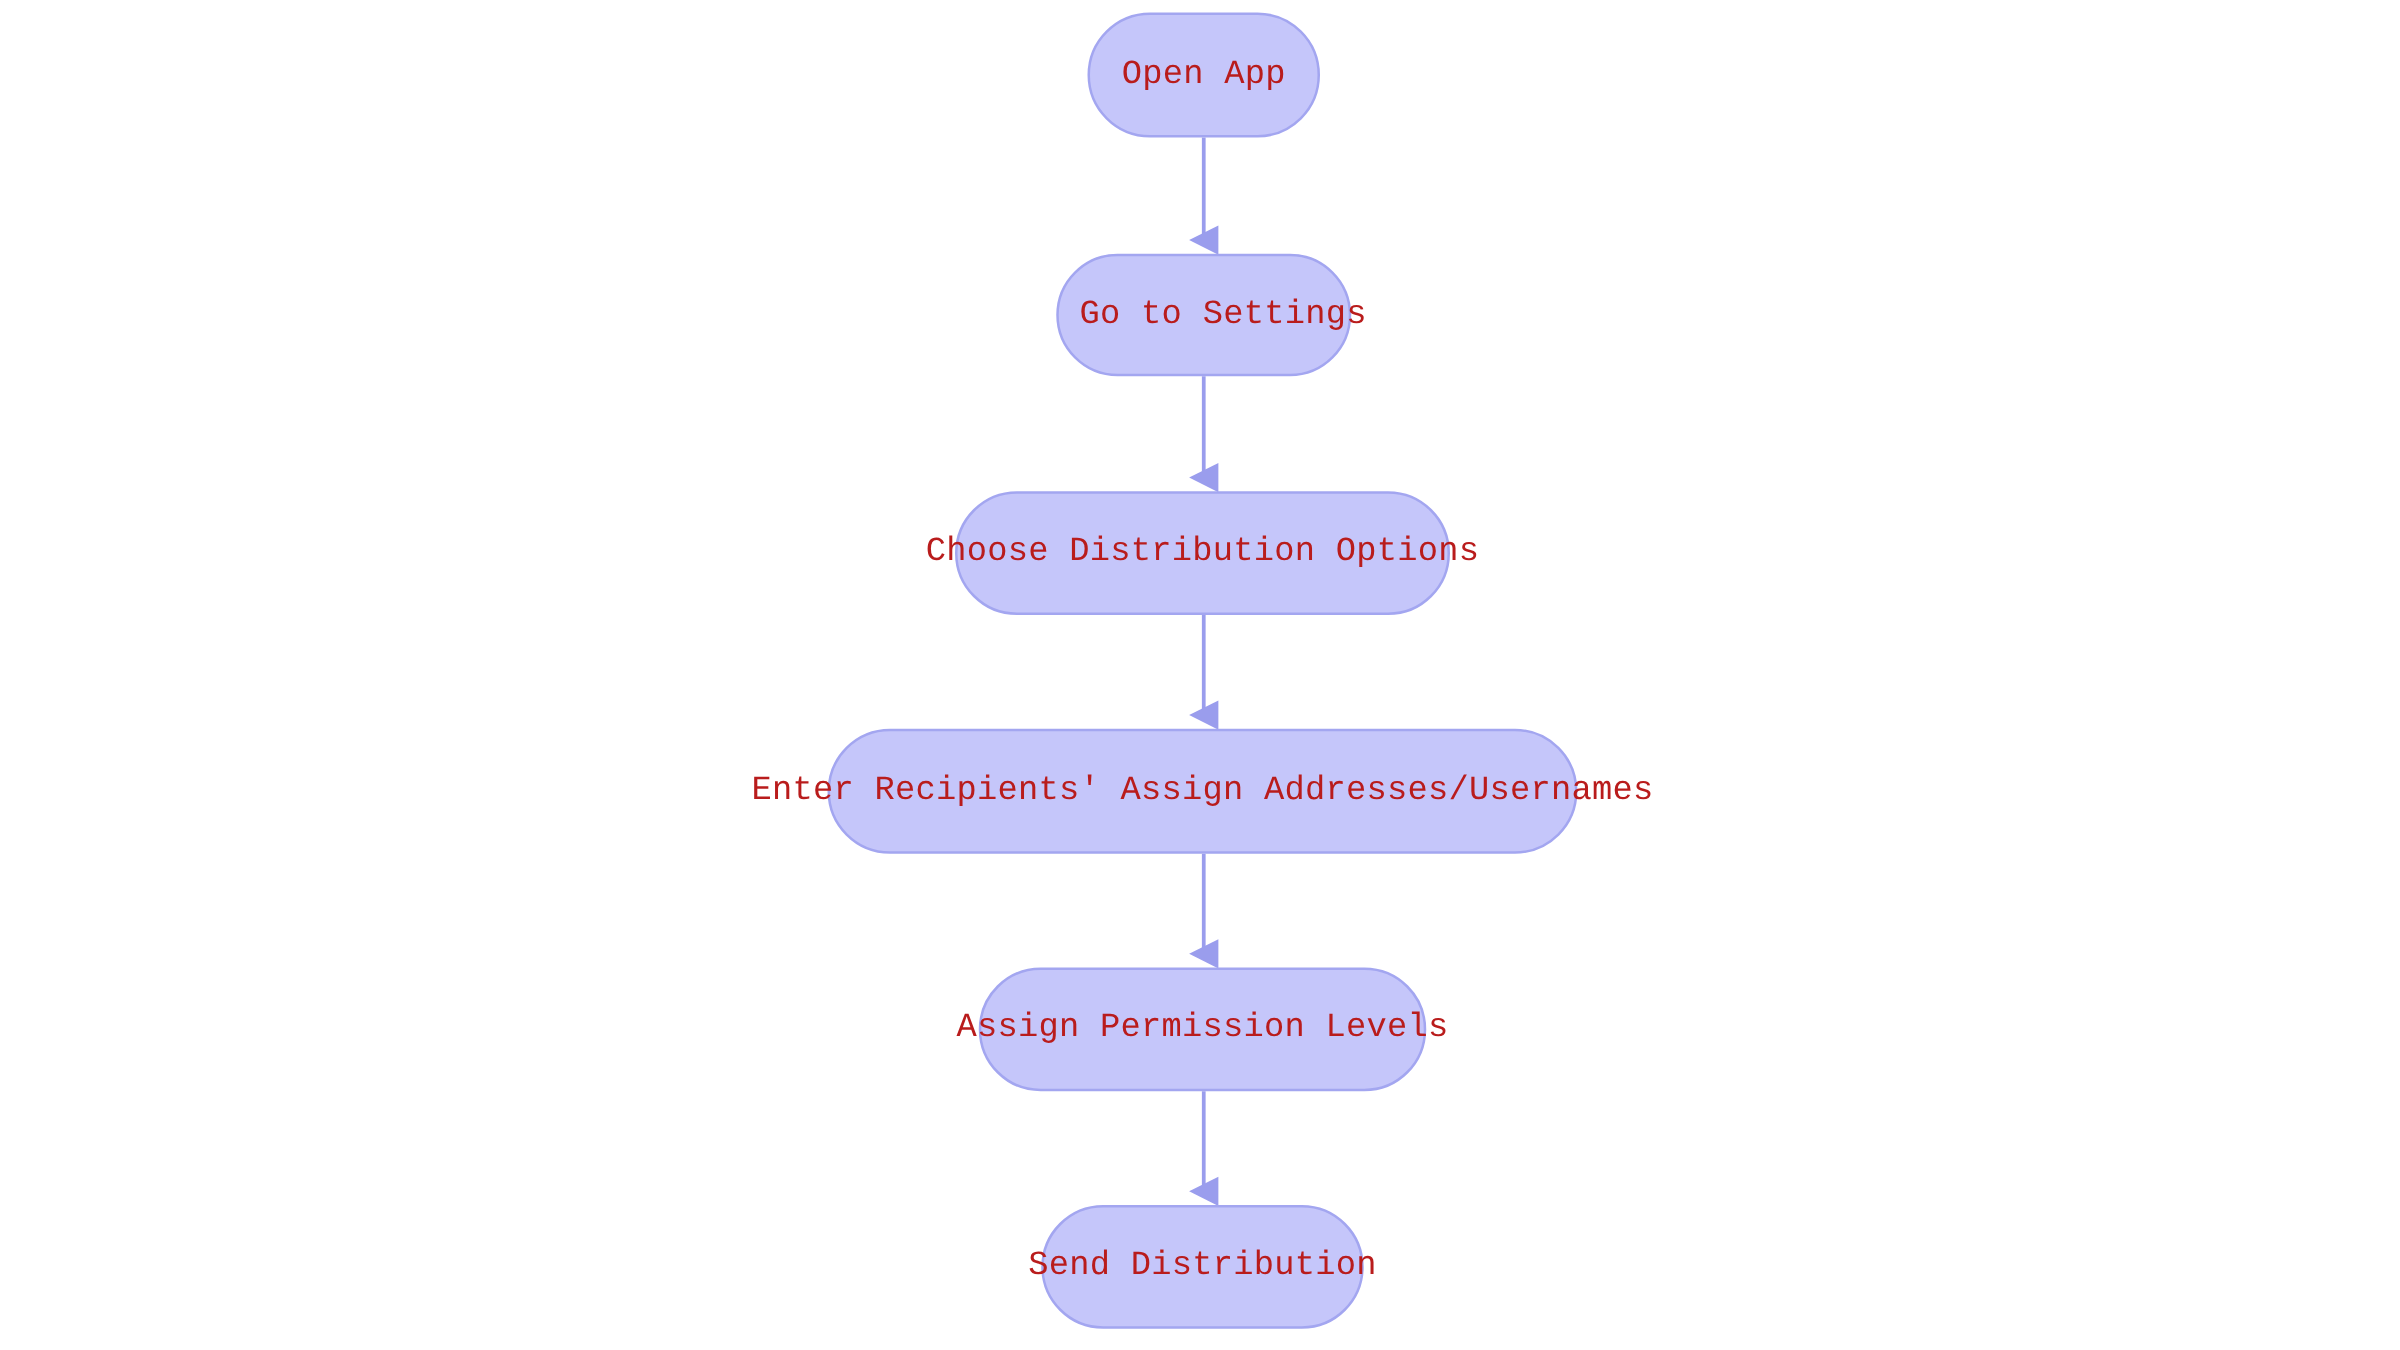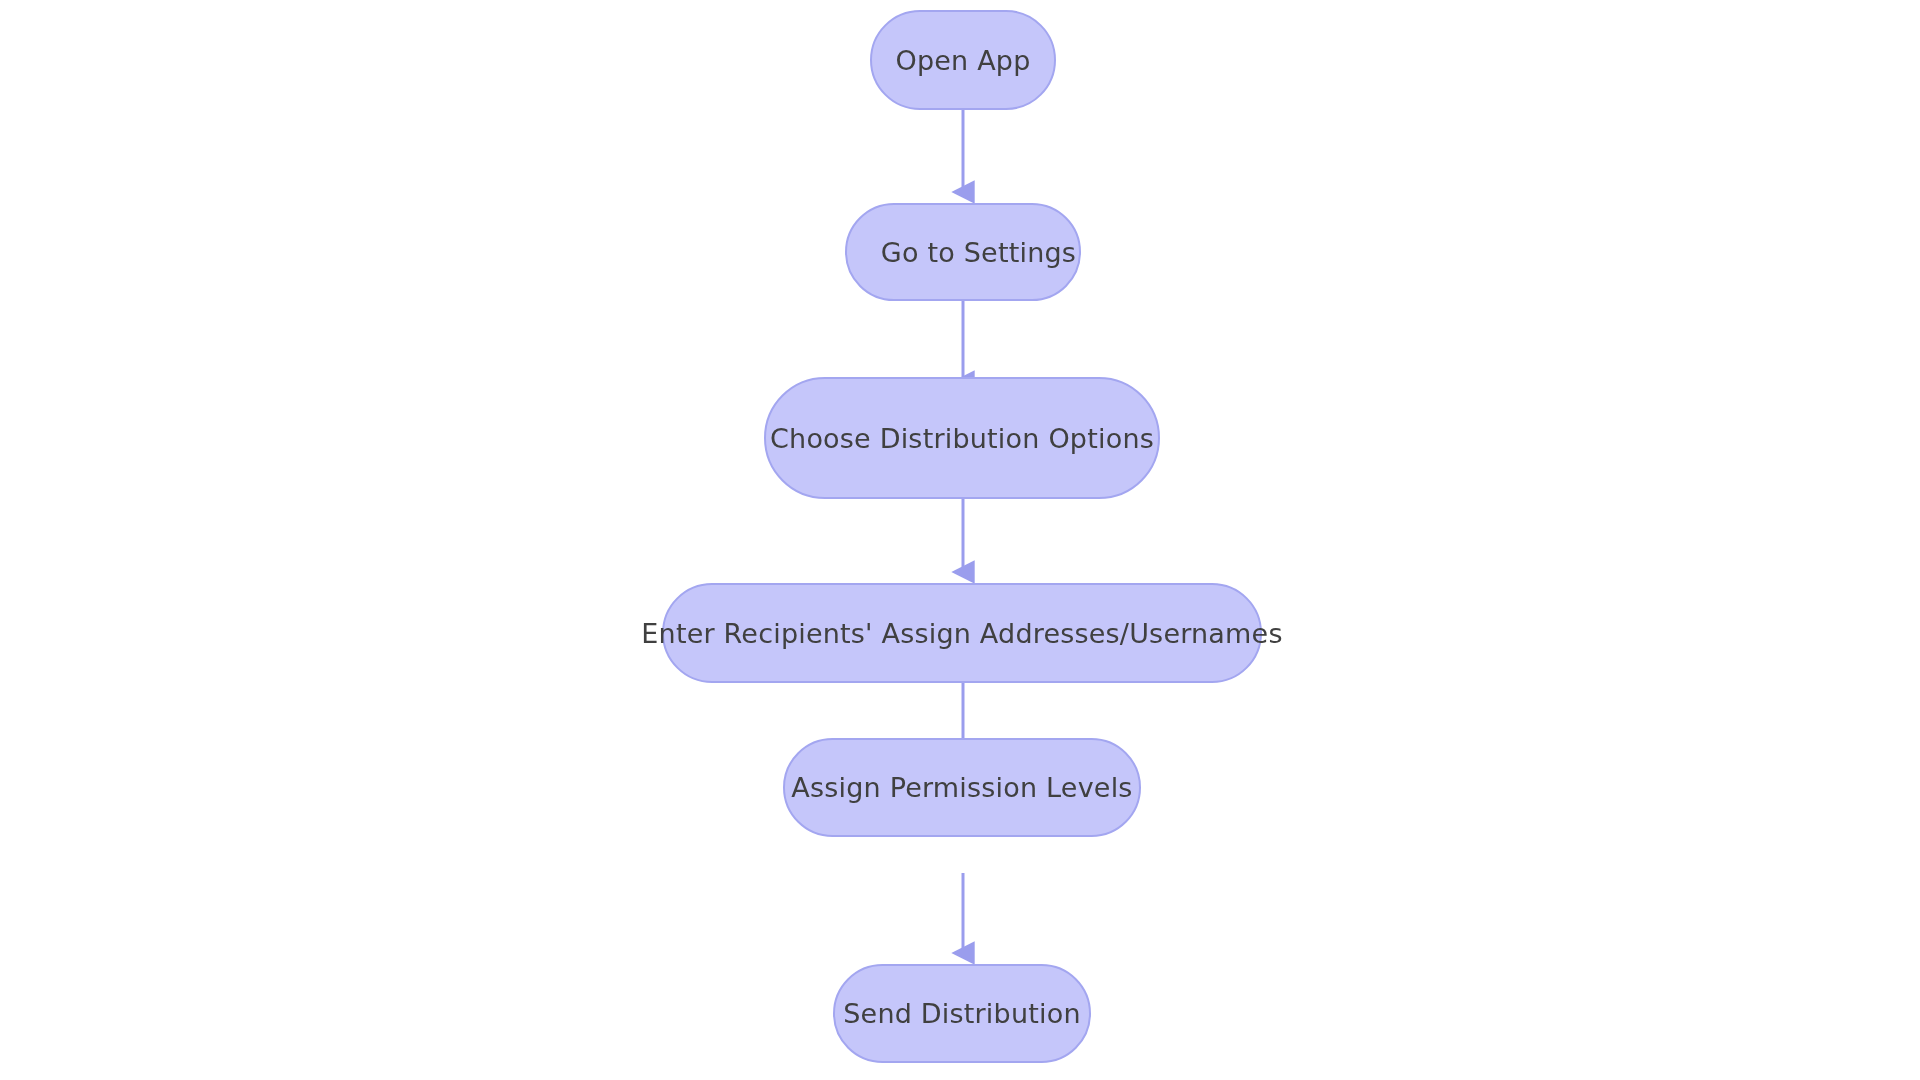--- a/index.html
+++ b/index.html
@@ -27,39 +27,40 @@
     justify-content: center;
     background: #c5c6fa;
     border: 2px solid #a3a6f0;
     border-radius: 999px;
     color: #2d2ab0;
     letter-spacing: 0.2px;
     white-space: nowrap;
     user-select: none;
   }
   .node-label {
-    color: #404040;
+    color: #b91c1c;
     font-weight: 400;
     line-height: 1;
+    font-family: Liberation Mono, monospace;
   }
   .connector {
     position: absolute;
     left: 0;
     top: 0;
     width: 1920px;
     height: 1080px;
     pointer-events: none;
     overflow: visible;
   }
   
   #node-0 { left: 870px;  top: 10px;   width: 186px; height: 100px; }
   #node-1 { left: 845px;  top: 203px;  width: 236px; height: 98px;  }
-  #node-2 { left: 764px;  top: 377px;  width: 396px; height: 122px;  }
+  #node-2 { left: 764px;  top: 393px;  width: 396px; height: 99px;  }
   #node-3 { left: 662px;  top: 583px;  width: 600px; height: 100px; }
-  #node-4 { left: 783px;  top: 738px;  width: 358px; height: 99px;  }
+  #node-4 { left: 783px;  top: 774px;  width: 358px; height: 99px;  }
   #node-5 { left: 833px;  top: 964px;  width: 258px; height: 99px;  }
   #node-0 .node-label { font-size: 27px; }
   #node-1 .node-label { font-size: 27px; margin-left: 31px; }
   #node-2 .node-label { font-size: 27px; }
   #node-3 .node-label { font-size: 27px; }
   #node-4 .node-label { font-size: 27px; }
   #node-5 .node-label { font-size: 27px; }
 </style>
 </head>
 <body>

